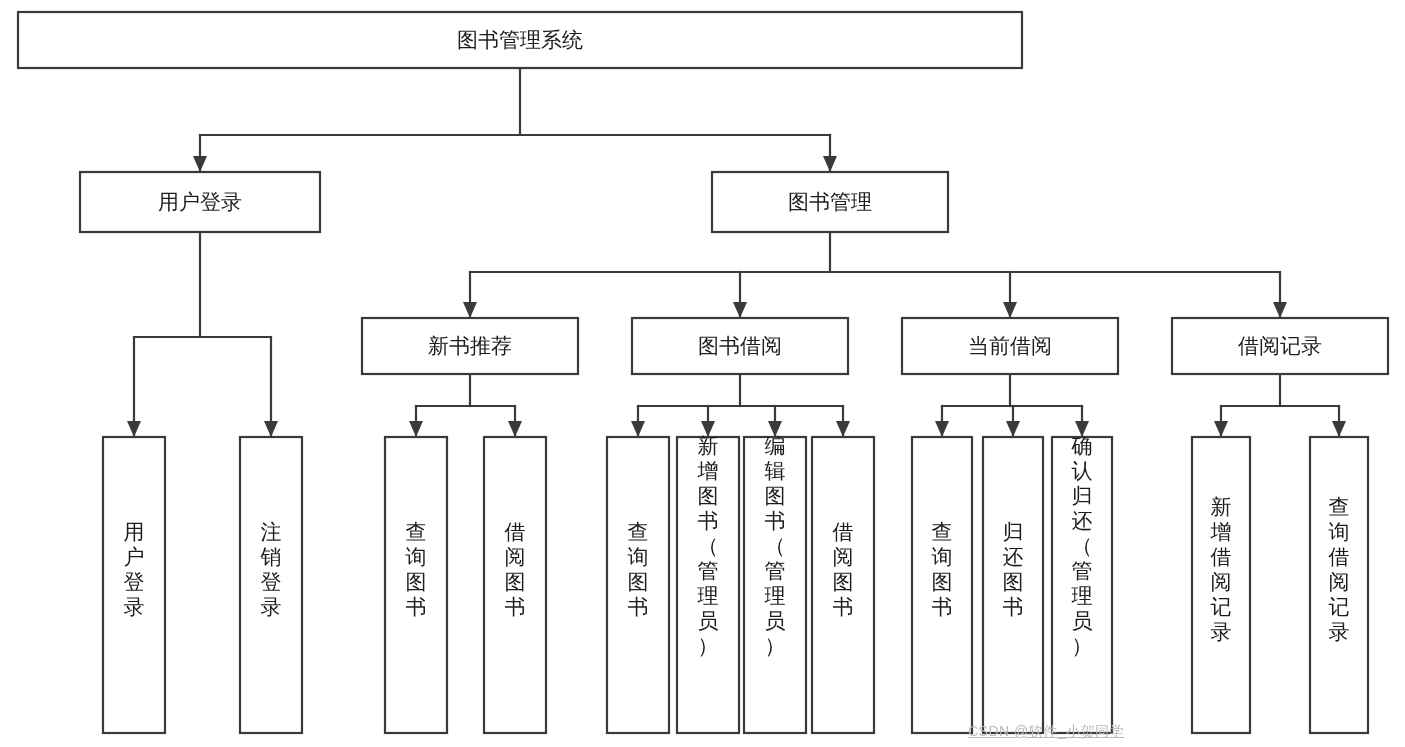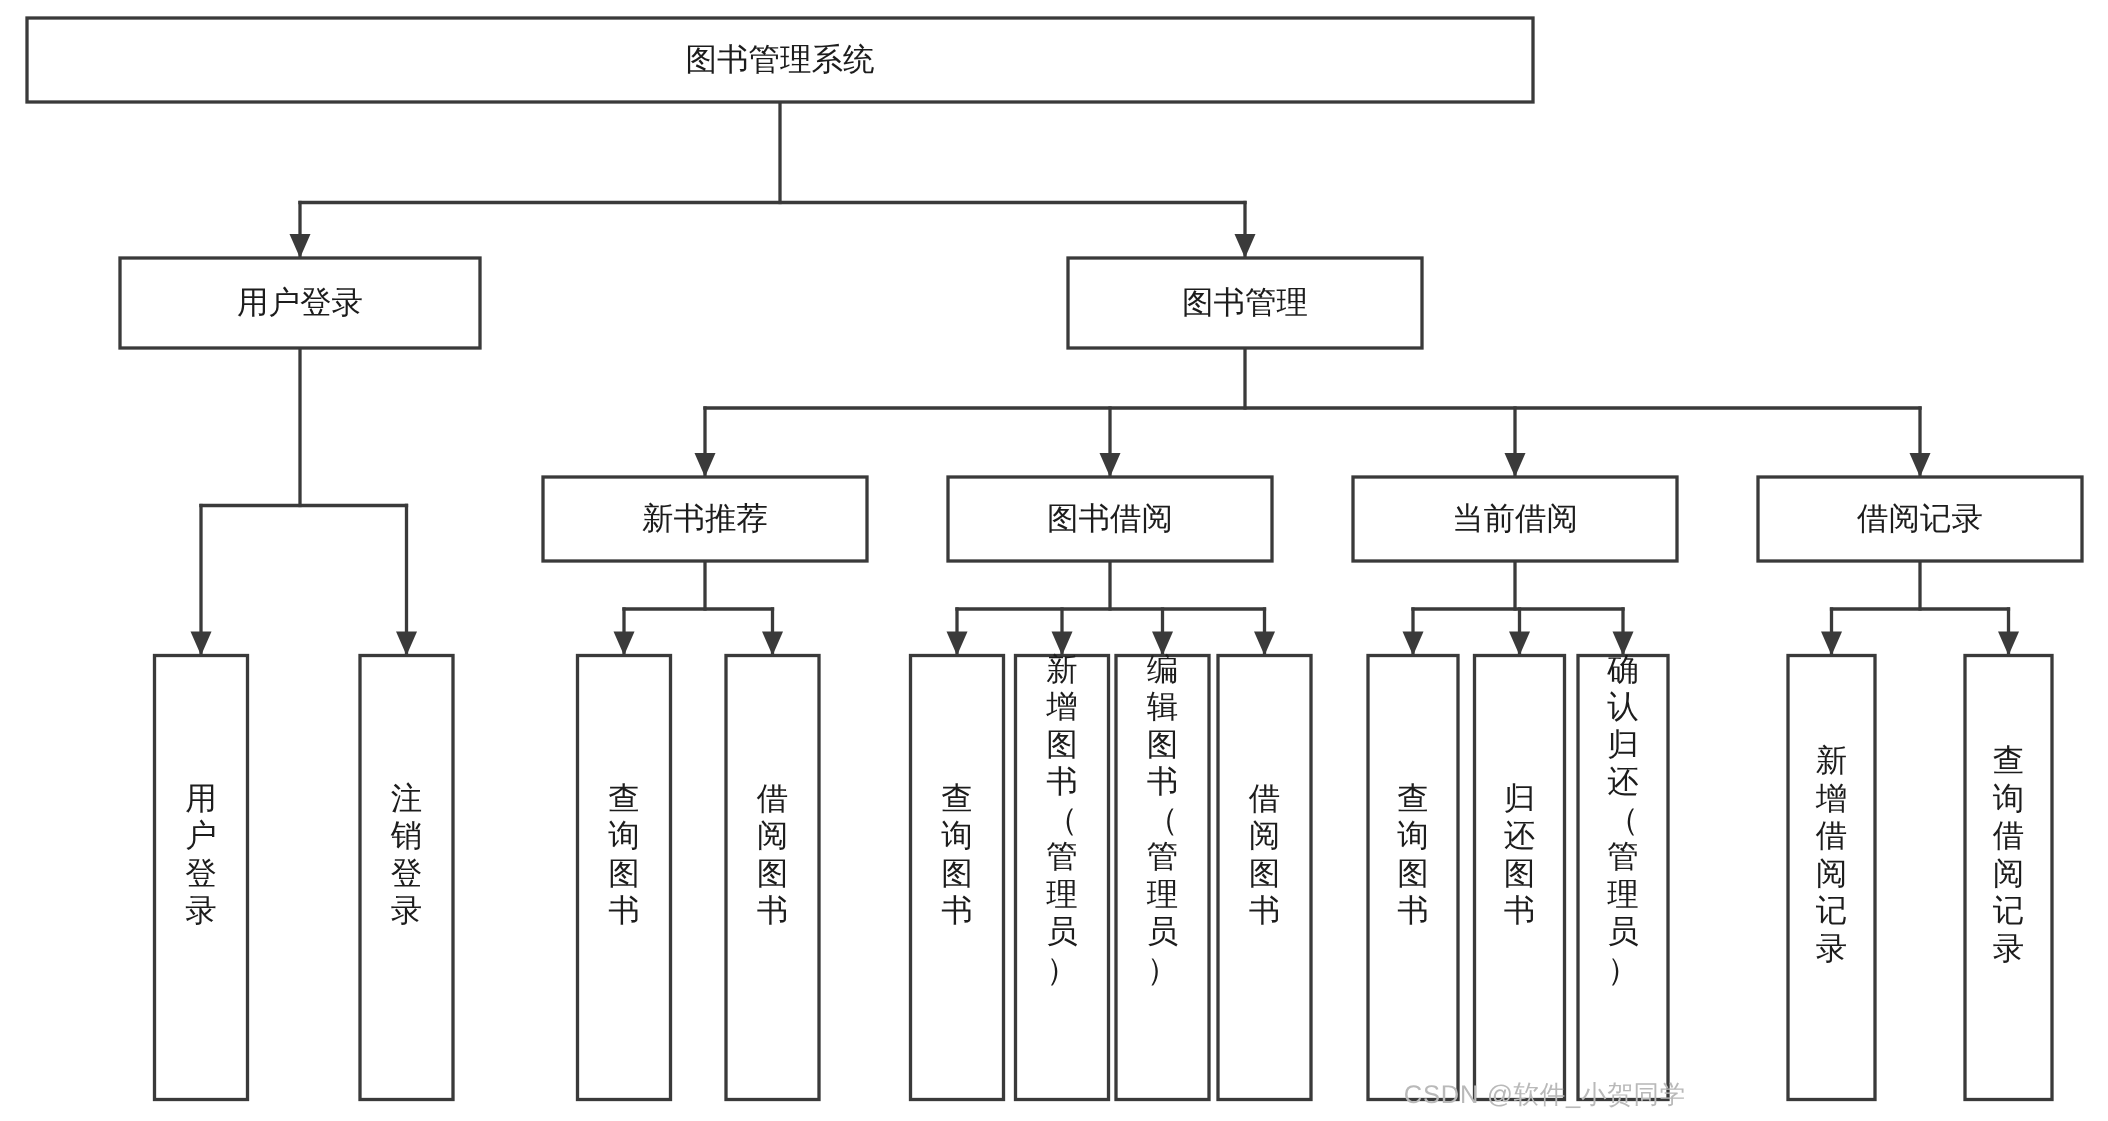--- a/index.html
+++ b/index.html
@@ -50,25 +50,26 @@
     font-family: "Liberation Sans", "DejaVu Sans", sans-serif;
     font-size: 21px;
     fill: #1c1c1c;
     text-anchor: middle;
   }
   .watermark {
     position: absolute;
     right: 8px;
     bottom: 6px;
     font-family: "Liberation Sans", "DejaVu Sans", sans-serif;
-    font-size: 17px;
+    font-size: 14px;
     color: #b9b9b9;
     letter-spacing: 0.5px;
     white-space: nowrap;
     user-select: none;
+    text-decoration: underline;
   }
 </style>
 </head>
 <body>
 
 <div id="diagram-root">
   <svg class="tree" viewBox="0 0 1405 747">
     <g id="connector-layer">
         <line x1="520" y1="68" x2="520" y2="135" class="connector"></line>
         <line x1="200" y1="135" x2="830" y2="135" class="connector"></line>

